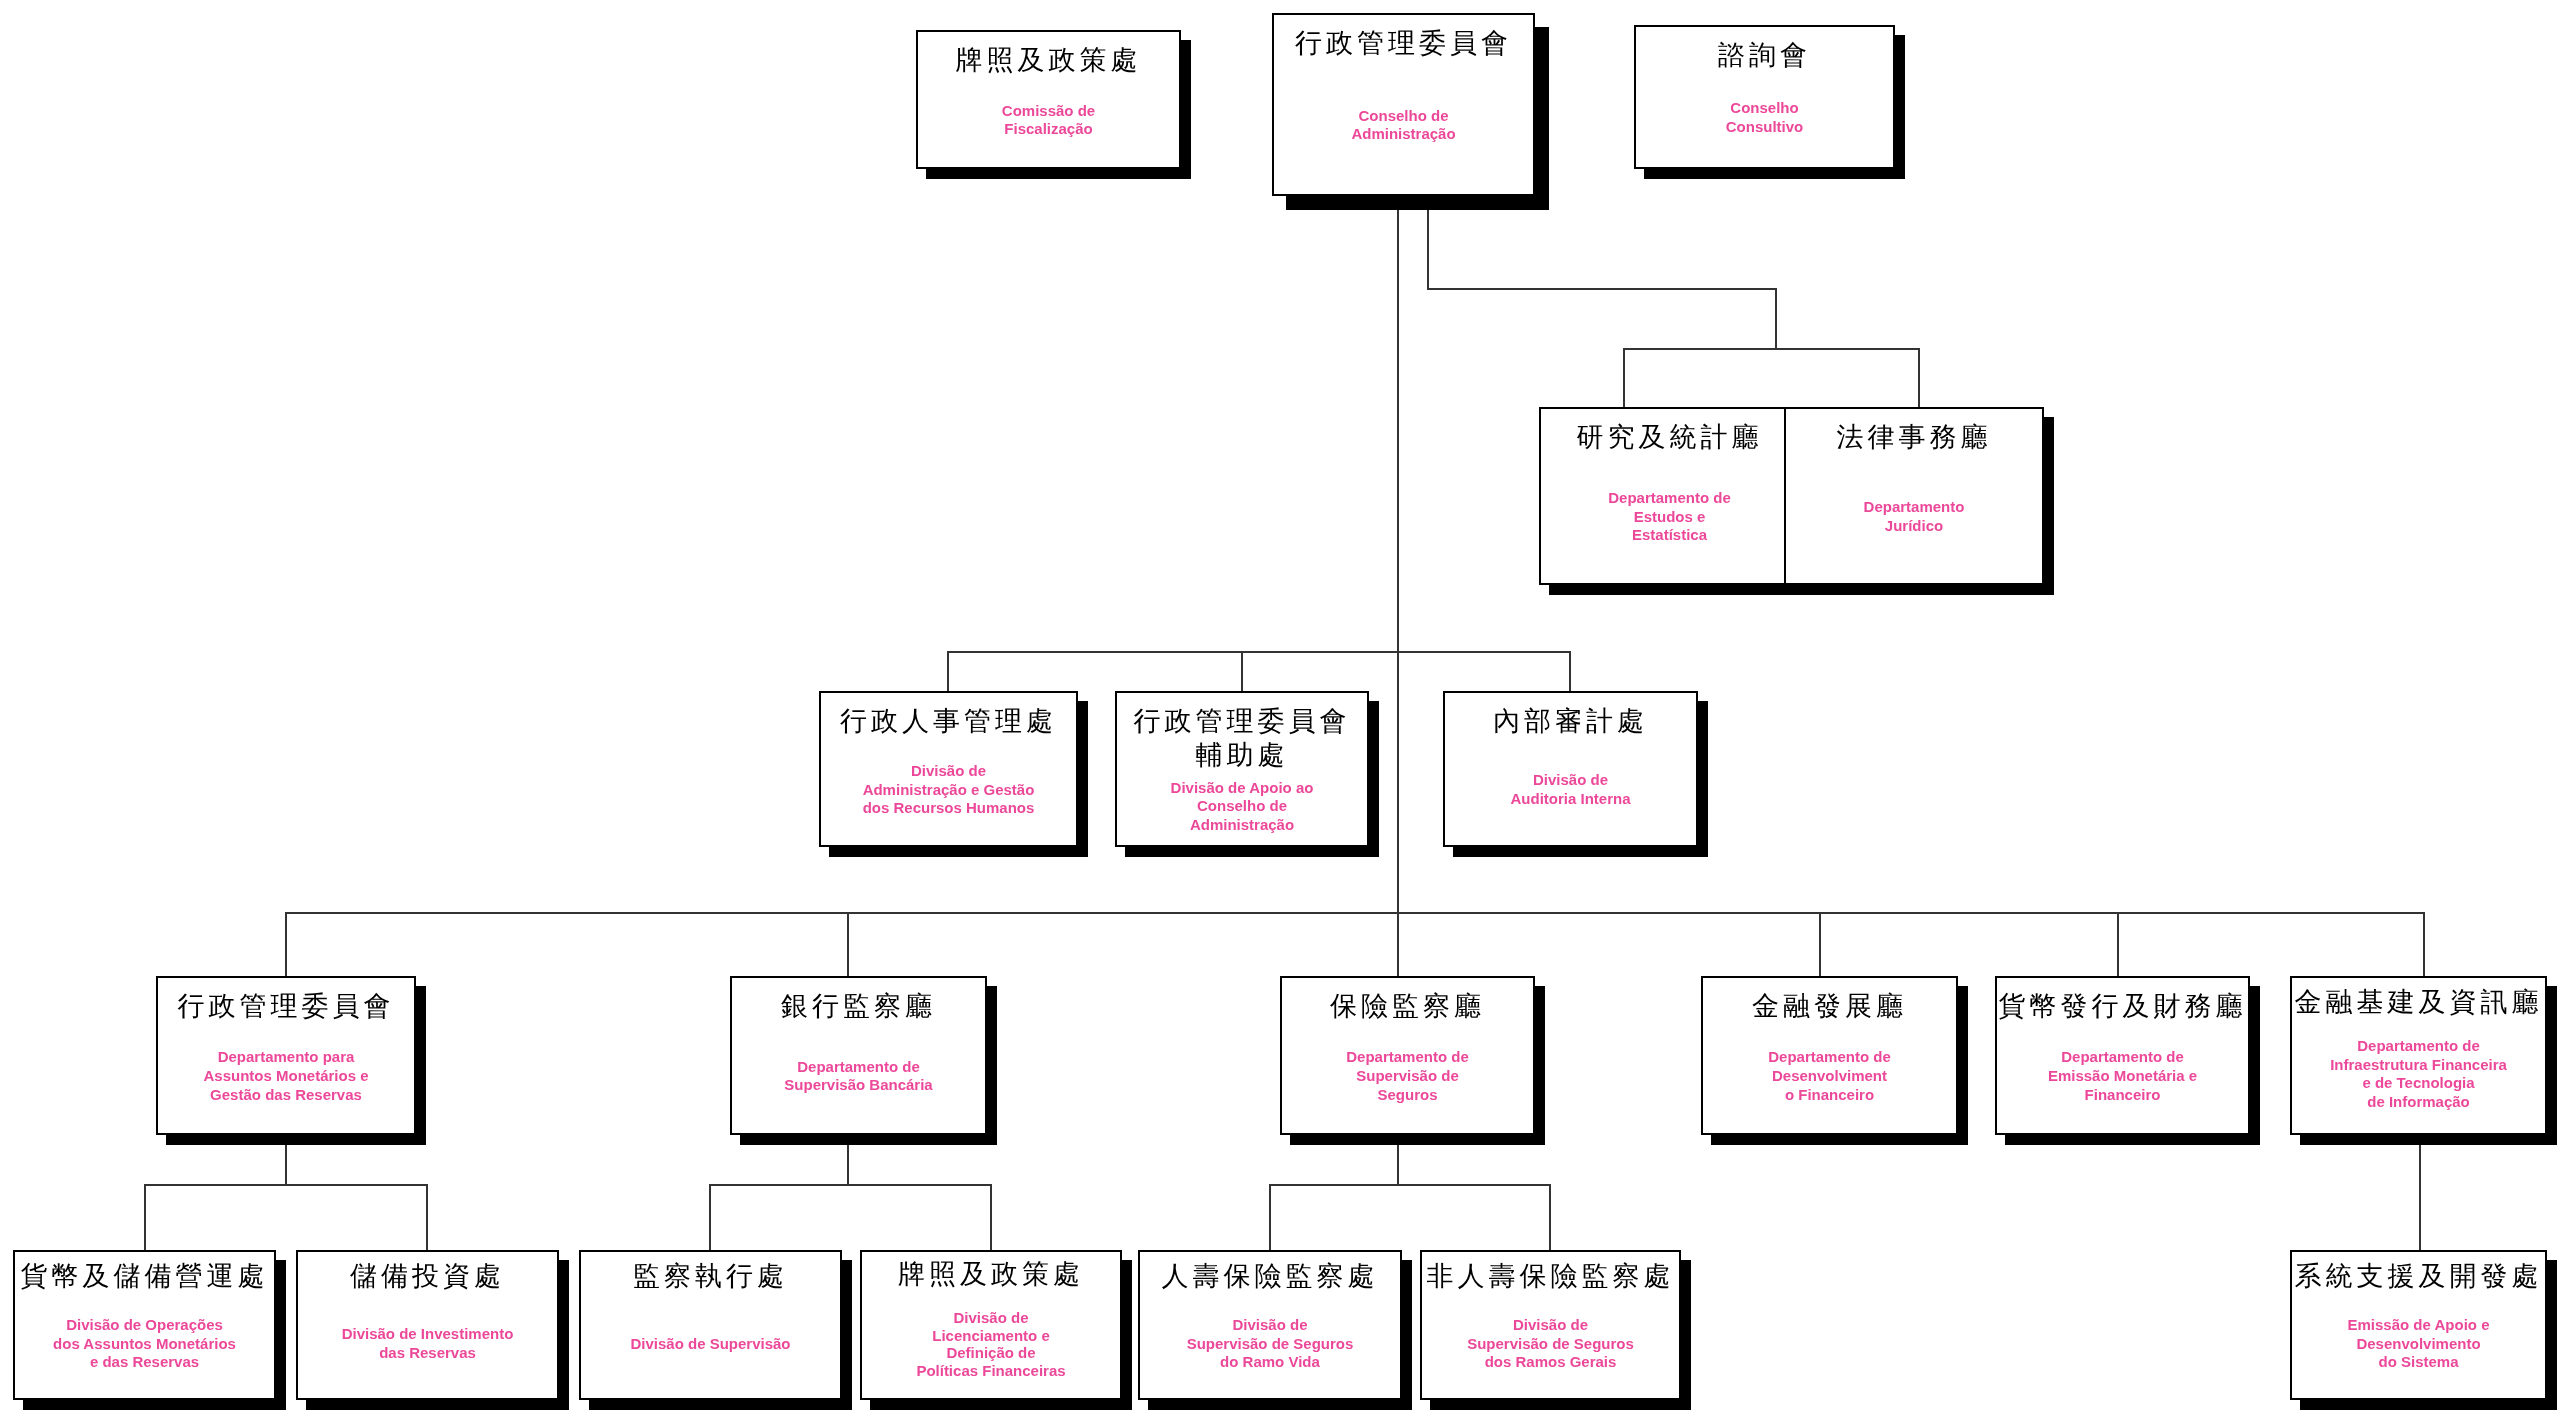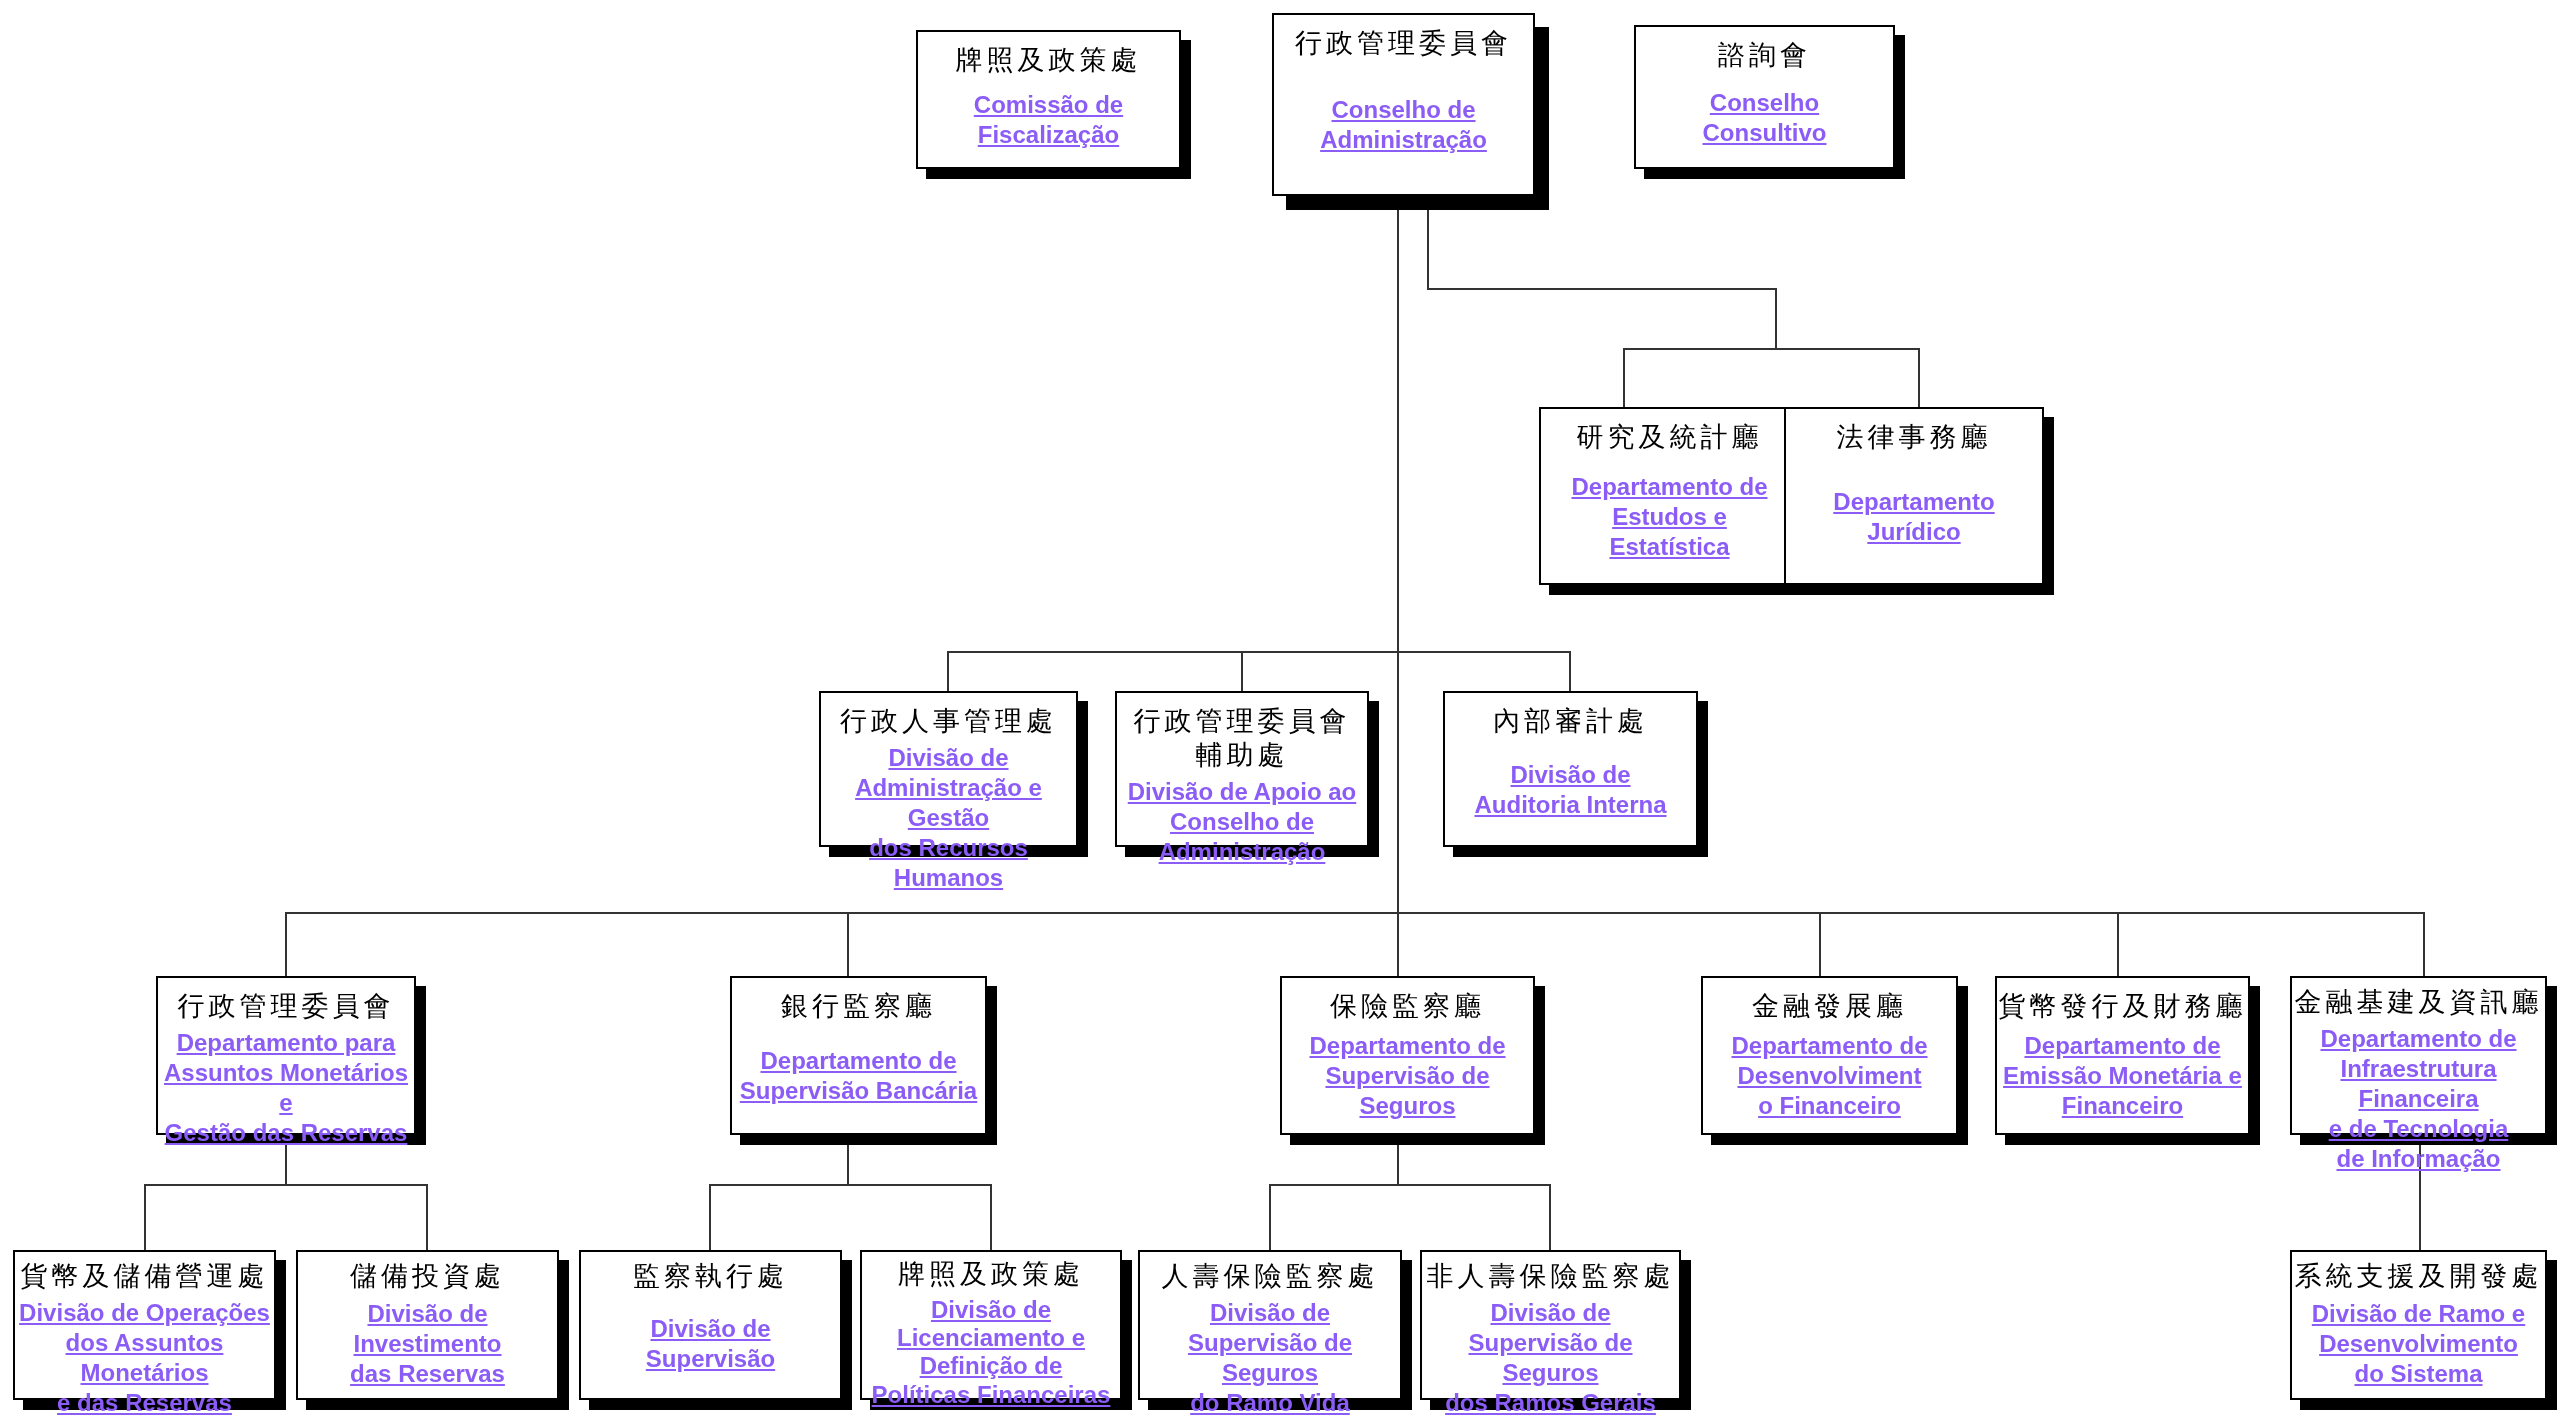--- a/index.html
+++ b/index.html
@@ -30,26 +30,25 @@
     color:#000000;
     white-space:pre-line;
     line-height:1.25;
   }
   .pt{
     flex:1;
     display:flex;
     align-items:center;
     justify-content:center;
     font-weight:bold;
-    font-size:24px;
+    font-size:15px;
     line-height:1.25;
-    color:#8b5cf6;
+    color:#ec4899;
     white-space:pre-line;
     padding:4px 2px 8px 2px;
-    text-decoration:underline;
   }
 </style>
 </head>
 <body>
 
 <div class="stage">
 
   <svg class="connectors" width="2560" height="1421" viewBox="0 0 2560 1421">
     <path fill="none" stroke="#333333" stroke-width="2" d="
       M1398 196 V976
@@ -200,18 +199,18 @@
 
   <div class="box" style="left:1420px;top:1250px;width:261px;height:150px">
     <div class="zh" style="margin-top:8px">非人壽保險監察處</div>
     <div class="pt">Divisão de
 Supervisão de Seguros
 dos Ramos Gerais</div>
   </div>
 
   <div class="box" style="left:2290px;top:1250px;width:257px;height:150px">
     <div class="zh" style="margin-top:8px">系統支援及開發處</div>
-    <div class="pt">Divisão de Ramo e
+    <div class="pt">Emissão de Apoio e
 Desenvolvimento
 do Sistema</div>
   </div>
 
 </div>
 
 </body></html>

